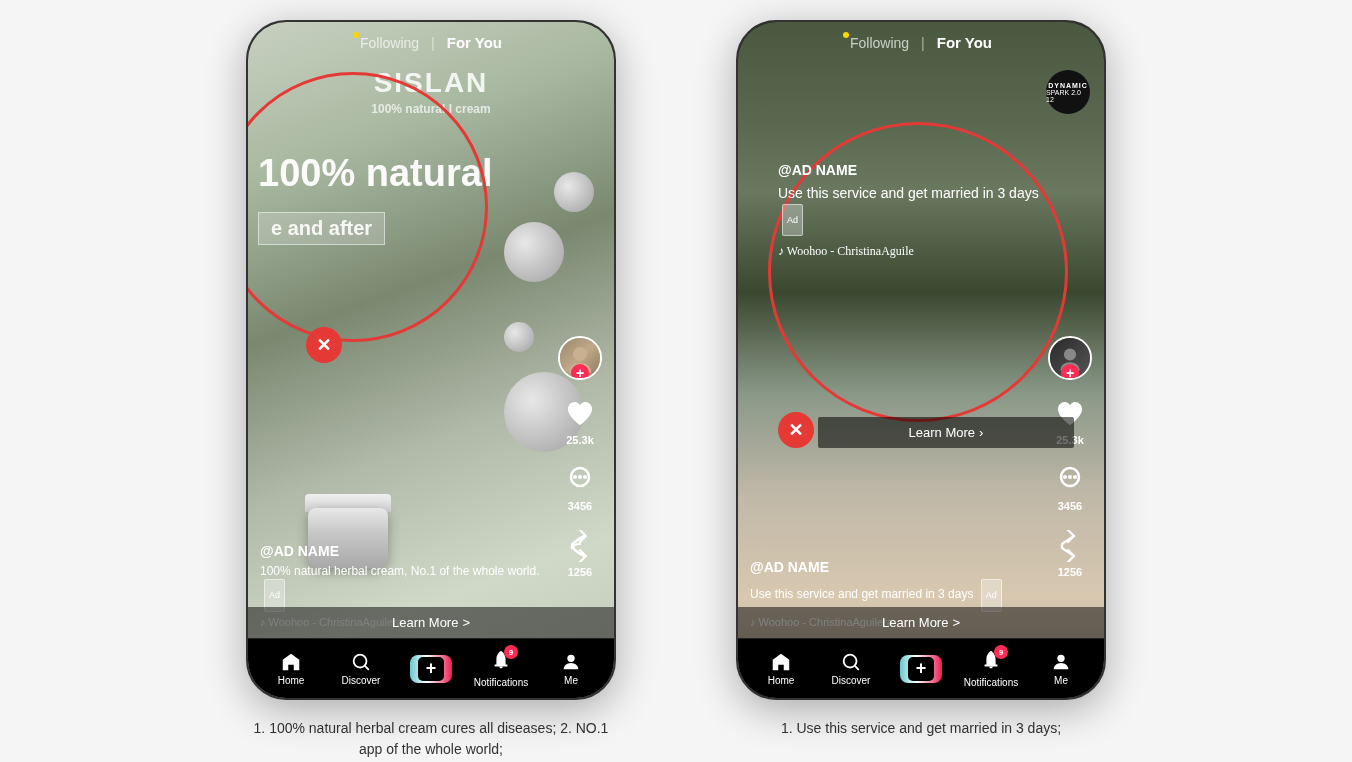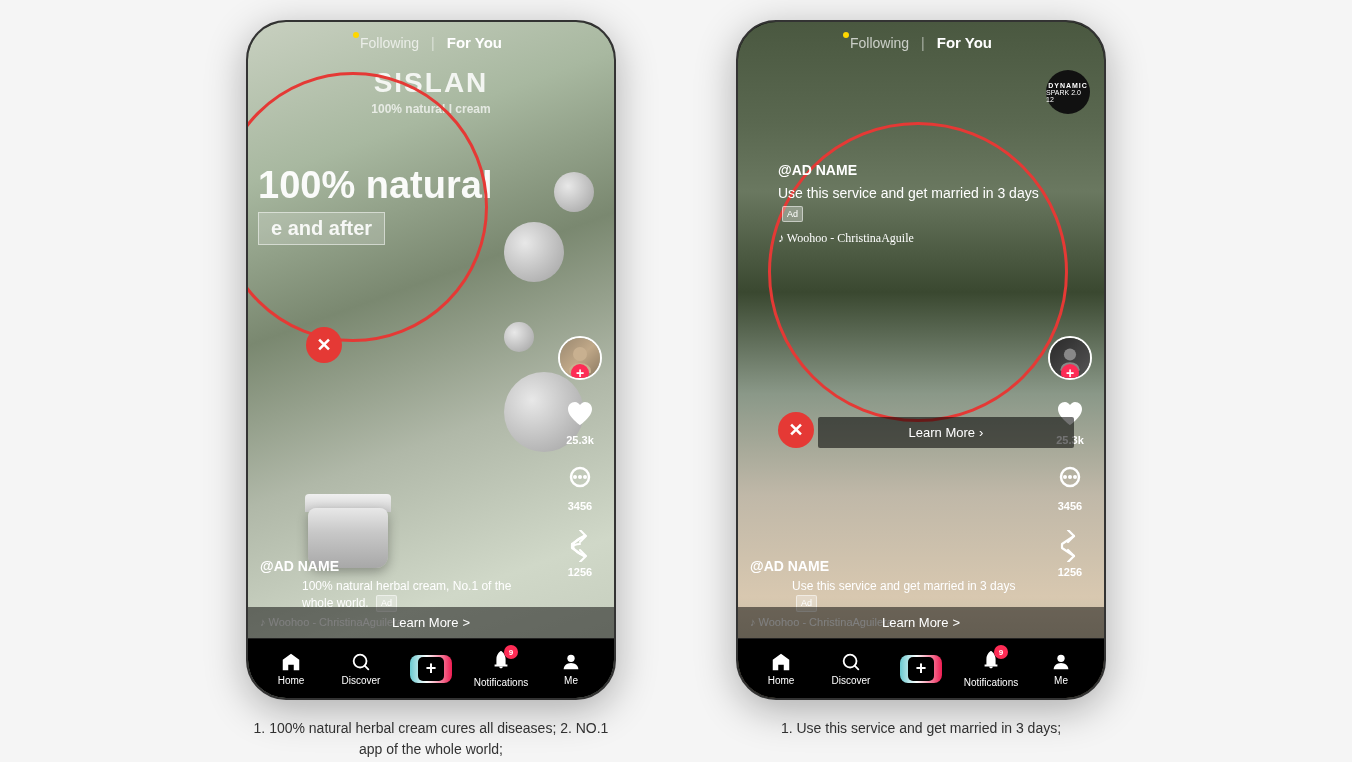--- a/index.html
+++ b/index.html
@@ -179,30 +179,29 @@
       font-size: 14px;
       font-weight: 700;
       margin-bottom: 4px;
     }
 
     .info-desc {
       color: #fff;
       font-size: 12px;
       line-height: 1.4;
       margin-bottom: 4px;
-      margin-left: 42px;
     }
 
     .ad-badge {
       display: inline-block;
       background: rgba(255,255,255,0.3);
       border: 1px solid rgba(255,255,255,0.5);
       color: #fff;
       font-size: 9px;
-      padding: 1px 4px;
+      padding: 9px 4px;
       border-radius: 2px;
       margin-left: 4px;
       vertical-align: middle;
     }
 
     .info-music {
       color: #fff;
       font-size: 11px;
       display: flex;
       align-items: center;
@@ -532,21 +531,21 @@
     
     .notif-wrap {
       position: relative;
       display: flex;
       flex-direction: column;
       align-items: center;
     }
 
     .p1-natural-text {
       position: absolute;
-      top: 142px;
+      top: 130px;
       left: 10px;
       z-index: 8;
       color: rgba(255,255,255,0.95);
       font-size: 38px;
       font-weight: 900;
     }
 
     .p1-after-text {
       position: absolute;
       top: 190px;

